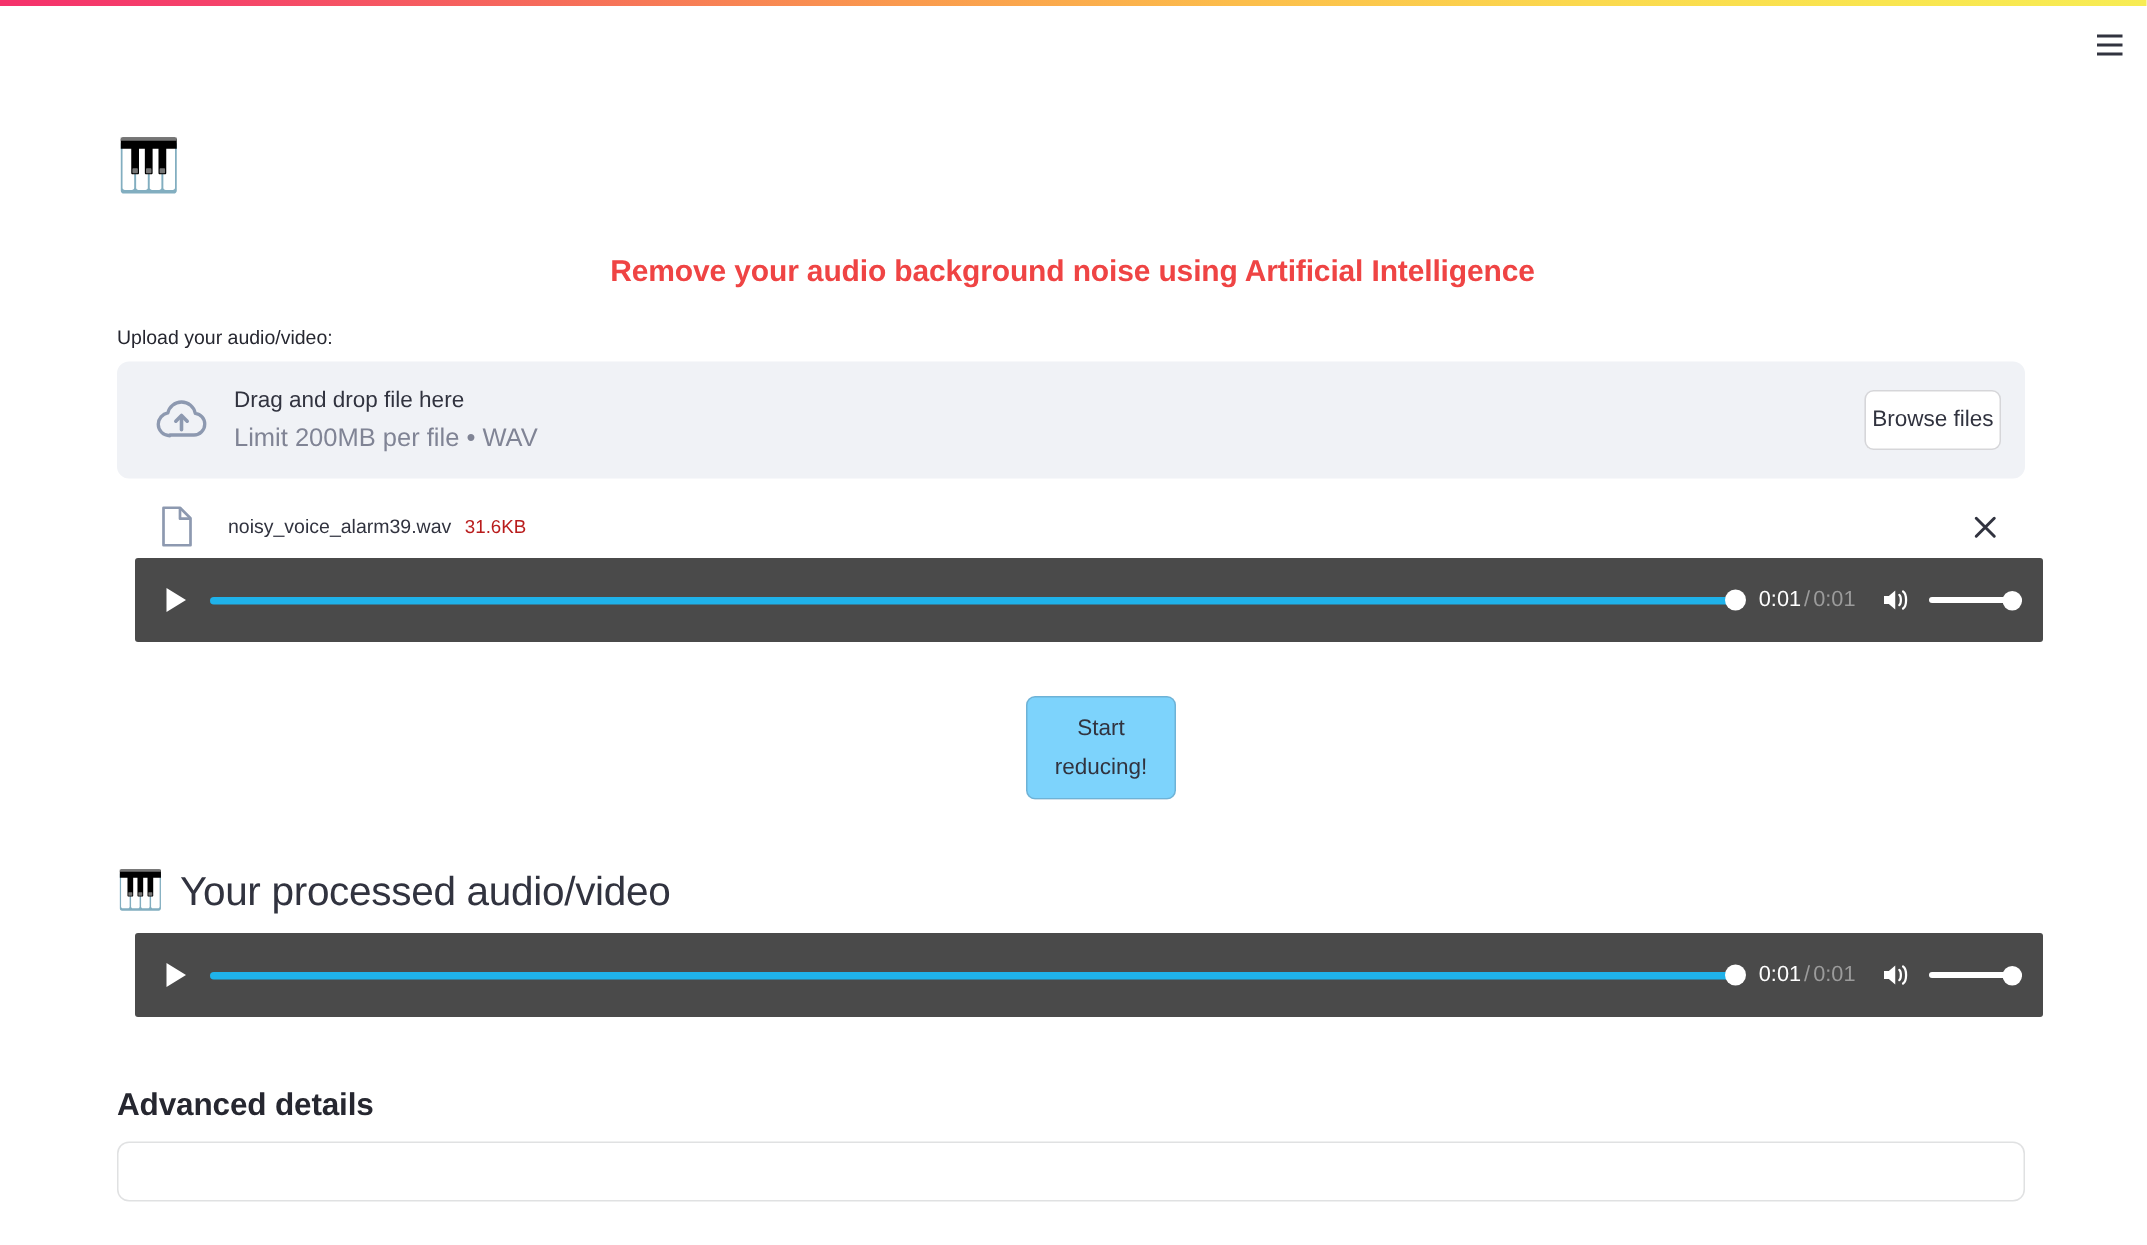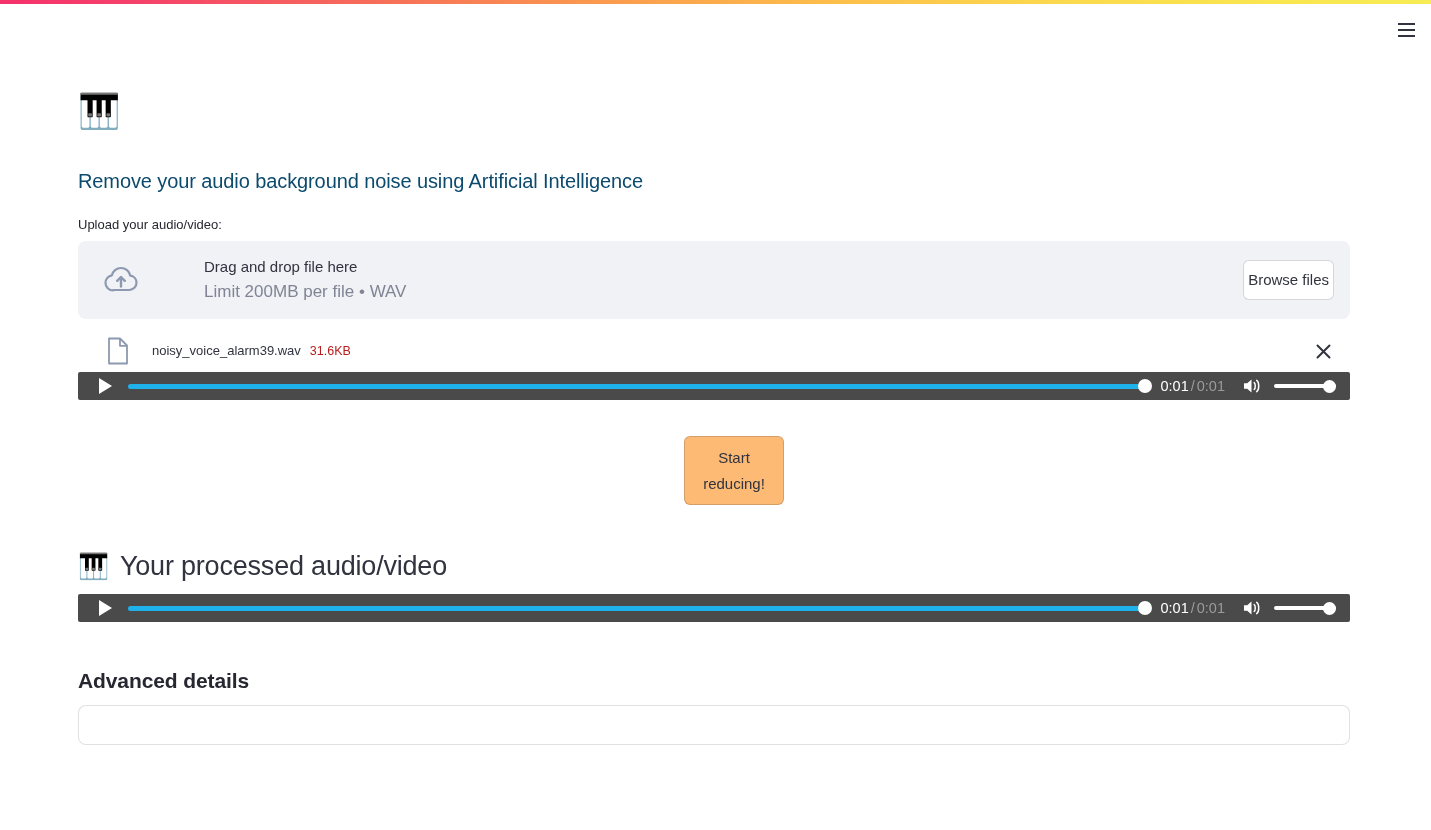--- a/index.html
+++ b/index.html
@@ -85,25 +85,26 @@
     gap: 14px;
   }
   .note-glyph {
     font-size: 34px;
     line-height: 1;
     color: #7c6fd0;
     display: inline-block;
   }
   .subtitle {
     font-size: 20px;
-    font-weight: 400;
+    font-weight: 700;
     margin: 40px 0 0 0;
     line-height: 1.3;
-    color: #0c4a6e;
+    color: #ef4444;
     letter-spacing: -0.1px;
+    text-align: center;
   }
 
   .small-label {
     font-size: 13px;
     color: #262730;
     margin-top: 22px;
     margin-bottom: 7px;
     line-height: 1.4;
   }
 
@@ -120,21 +121,21 @@
   .cloud-icon {
     width: 46px;
     height: 40px;
     flex: 0 0 auto;
     display: flex;
     align-items: center;
     justify-content: center;
     margin-right: 12px;
     color: #8d99b0;
   }
-  .uploader-text { flex: 1 1 auto; margin-left: 48px; }
+  .uploader-text { flex: 1 1 auto; }
   .uploader-main {
     font-size: 15px;
     color: #31333f;
     line-height: 1.5;
   }
   .uploader-sub {
     font-size: 17px;
     color: #808495;
     line-height: 1.5;
     margin-top: 1px;
@@ -208,26 +209,27 @@
     display: flex;
     align-items: center;
     gap: 11px;
     letter-spacing: -0.2px;
   }
   .section-head-light .note-glyph { font-size: 25px; }
 
   
   .audio-player {
     width: 1272px;
-    height: 28px;
+    height: 56px;
     background: #4a4a4a;
     border-radius: 2px;
     display: flex;
     align-items: center;
     padding: 0 14px 0 10px;
+    margin-left: 12px;
   }
   .play-btn {
     flex: 0 0 auto;
     width: 32px;
     height: 32px;
     display: flex;
     align-items: center;
     justify-content: center;
     background: transparent;
     border: none;
@@ -308,21 +310,21 @@
 
   
   .start-btn-row {
     width: 1272px;
     display: flex;
     justify-content: center;
     margin-top: 36px;
   }
   .start-btn {
     width: 100px;
-    background: #fdba74;
+    background: #7dd3fc;
     border: 1px solid rgba(49,51,63,0.2);
     border-radius: 6px;
     color: #31333f;
     font-family: inherit;
     font-size: 15px;
     line-height: 1.7;
     padding: 8px 6px;
     cursor: pointer;
     text-align: center;
     margin-left: 40px;

